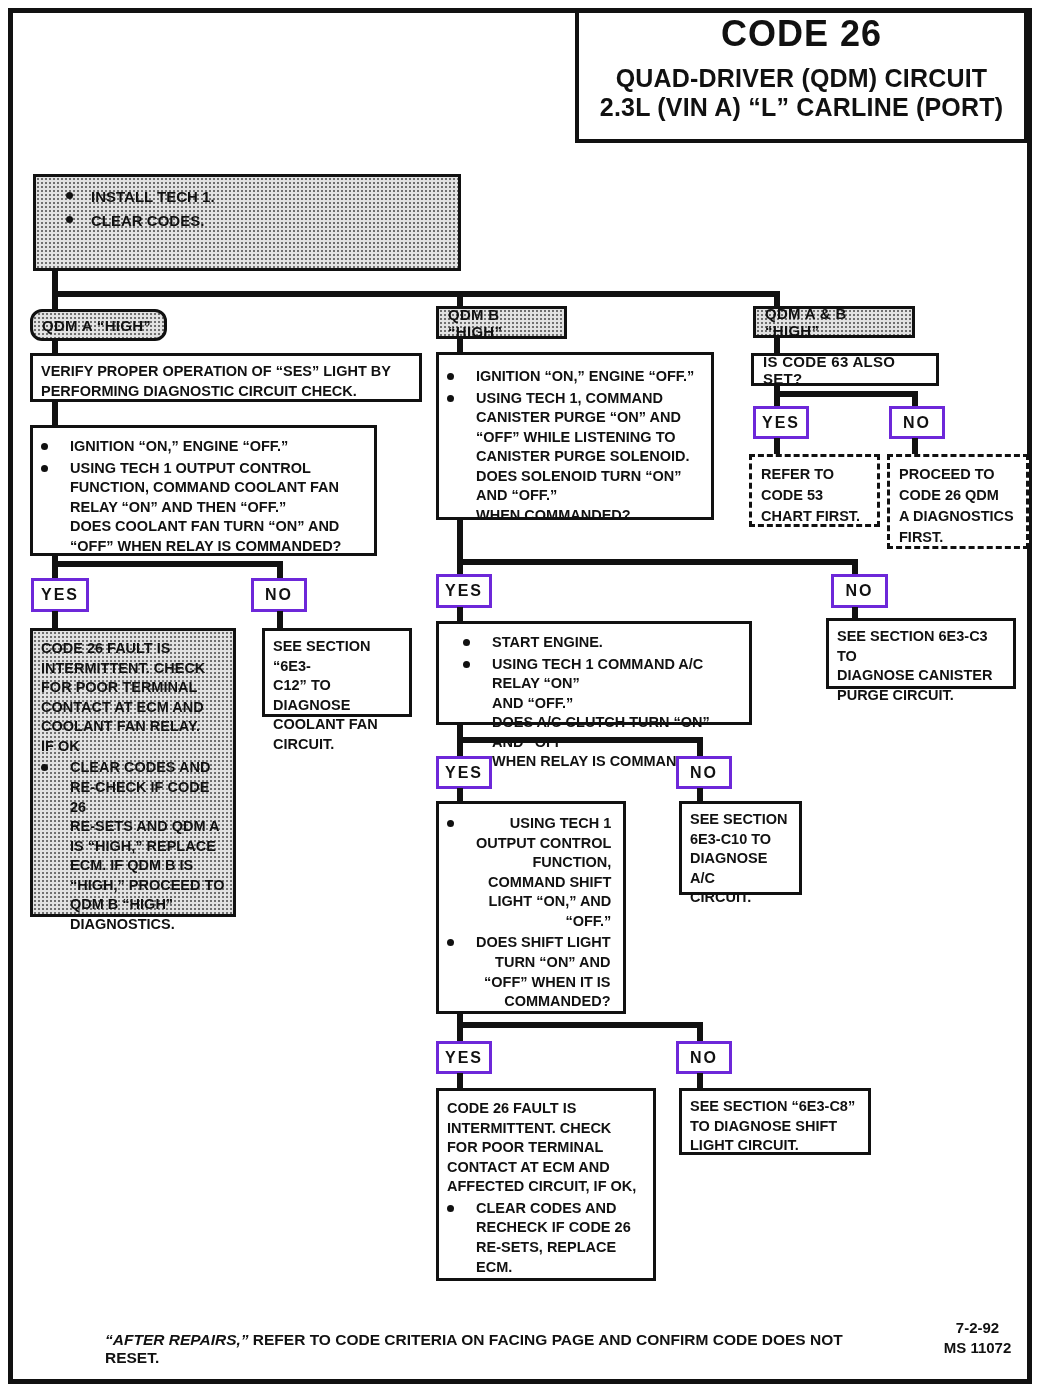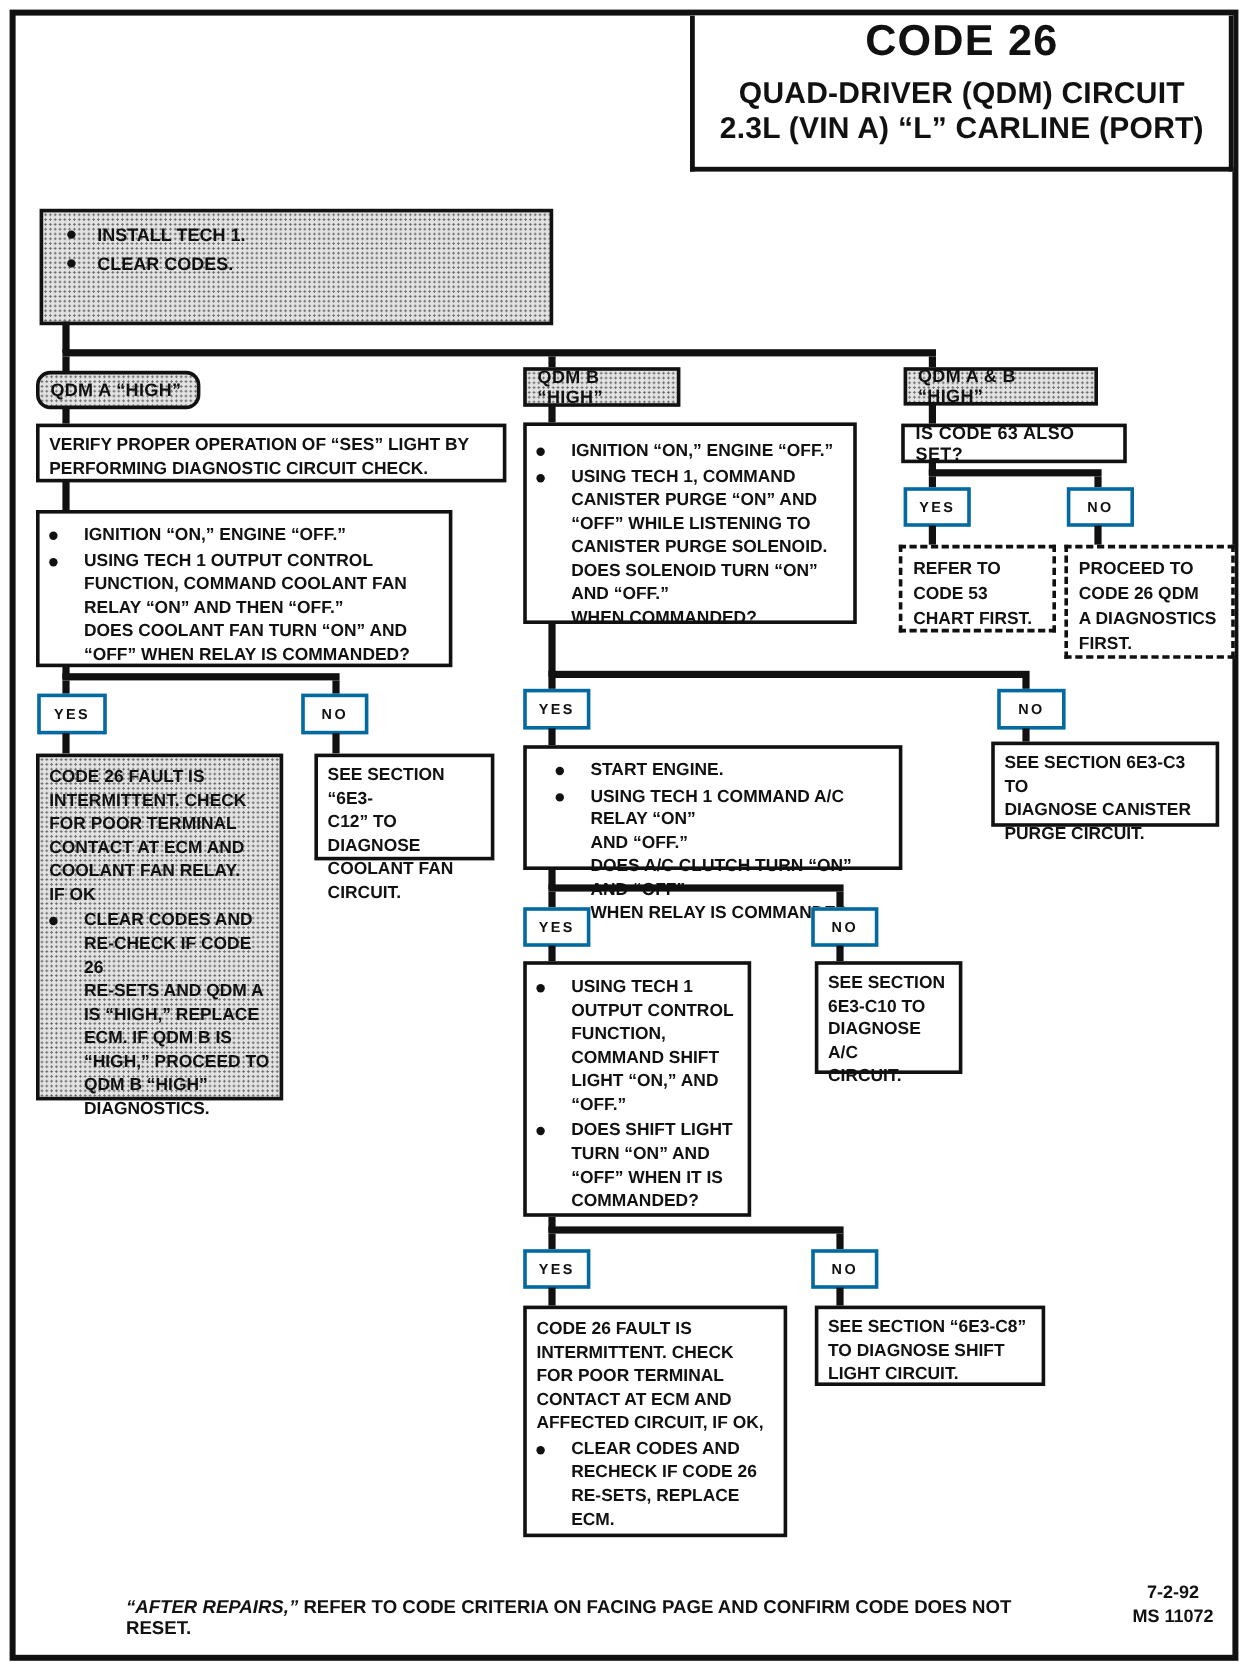--- a/index.html
+++ b/index.html
@@ -16,37 +16,37 @@
   .label-box{
     position:absolute;border:3px solid #111;box-sizing:border-box;
     display:flex;align-items:center;padding:0 9px;font-size:15px;letter-spacing:.3px;
   }
   .shaded{
     background-color:#e2e2e2;
     background-image:radial-gradient(#6f6f6f 0.9px, rgba(0,0,0,0) 1.1px);
     background-size:4px 4px;
   }
   .yn{
-    position:absolute;border:3px solid #0369a1;background:#fff;box-sizing:border-box;
+    position:absolute;border:3px solid #6d28d9;background:#fff;box-sizing:border-box;
     display:flex;align-items:center;justify-content:center;
-    font-size:12px;letter-spacing:2px;
+    font-size:16px;letter-spacing:2px;
   }
   .dashed-box{
     position:absolute;border:3px dashed #111;background:#fff;
     padding:7px 9px;font-size:14.5px;line-height:1.45;box-sizing:border-box;
   }
   .conn{position:absolute;background:#111;}
   .txt{white-space:pre-line;}
   .li{display:flex;gap:22px;}
   .li + .li{margin-top:2px;}
   .li.plain{display:block;}
   .dot{flex:0 0 auto;width:7px;height:7px;border-radius:50%;background:#111;margin-top:6px;}
   .intro-box{
     position:absolute;border:3px solid #111;box-sizing:border-box;
-    padding:9px 20px;font-size:15px;line-height:1.45;
+    padding:9px 30px;font-size:15px;line-height:1.45;
   }
   .intro-box .li{gap:18px;}
   .title-box{
     position:absolute;border:4px solid #111;border-top:none;background:#fff;
     box-sizing:border-box;text-align:center;
   }
   .title-code{font-size:36px;letter-spacing:1px;line-height:1.15;}
   .title-sub{font-size:25px;line-height:1.16;letter-spacing:.2px;}
   .footer-note{position:absolute;font-size:15.5px;}
   .footer-note .it{font-style:italic;}
@@ -198,21 +198,21 @@
   <div class="conn" style="left:457px;top:737px;width:246px;height:6px;"></div>
   <div class="conn" style="left:457px;top:743px;width:6px;height:13px;"></div>
   <div class="conn" style="left:697px;top:743px;width:6px;height:13px;"></div>
 
   <div class="yn" style="left:436px;top:756px;width:56px;height:33px;">YES</div>
   <div class="yn" style="left:676px;top:756px;width:56px;height:33px;">NO</div>
 
   <div class="conn" style="left:457px;top:788px;width:6px;height:14px;"></div>
   <div class="conn" style="left:697px;top:788px;width:6px;height:14px;"></div>
 
-  <div class="box" style="left:436px;top:801px;width:190px;height:213px;padding-top:10px;">
+  <div class="box" style="left:436px;top:801px;width:190px;height:213px;padding-top:10px;text-align:right;">
       <div class="li">
         <span class="dot"></span>
         <span class="txt">USING TECH 1
 OUTPUT CONTROL
 FUNCTION,
 COMMAND SHIFT
 LIGHT “ON,” AND
 “OFF.”</span>
       </div>
       <div class="li">

